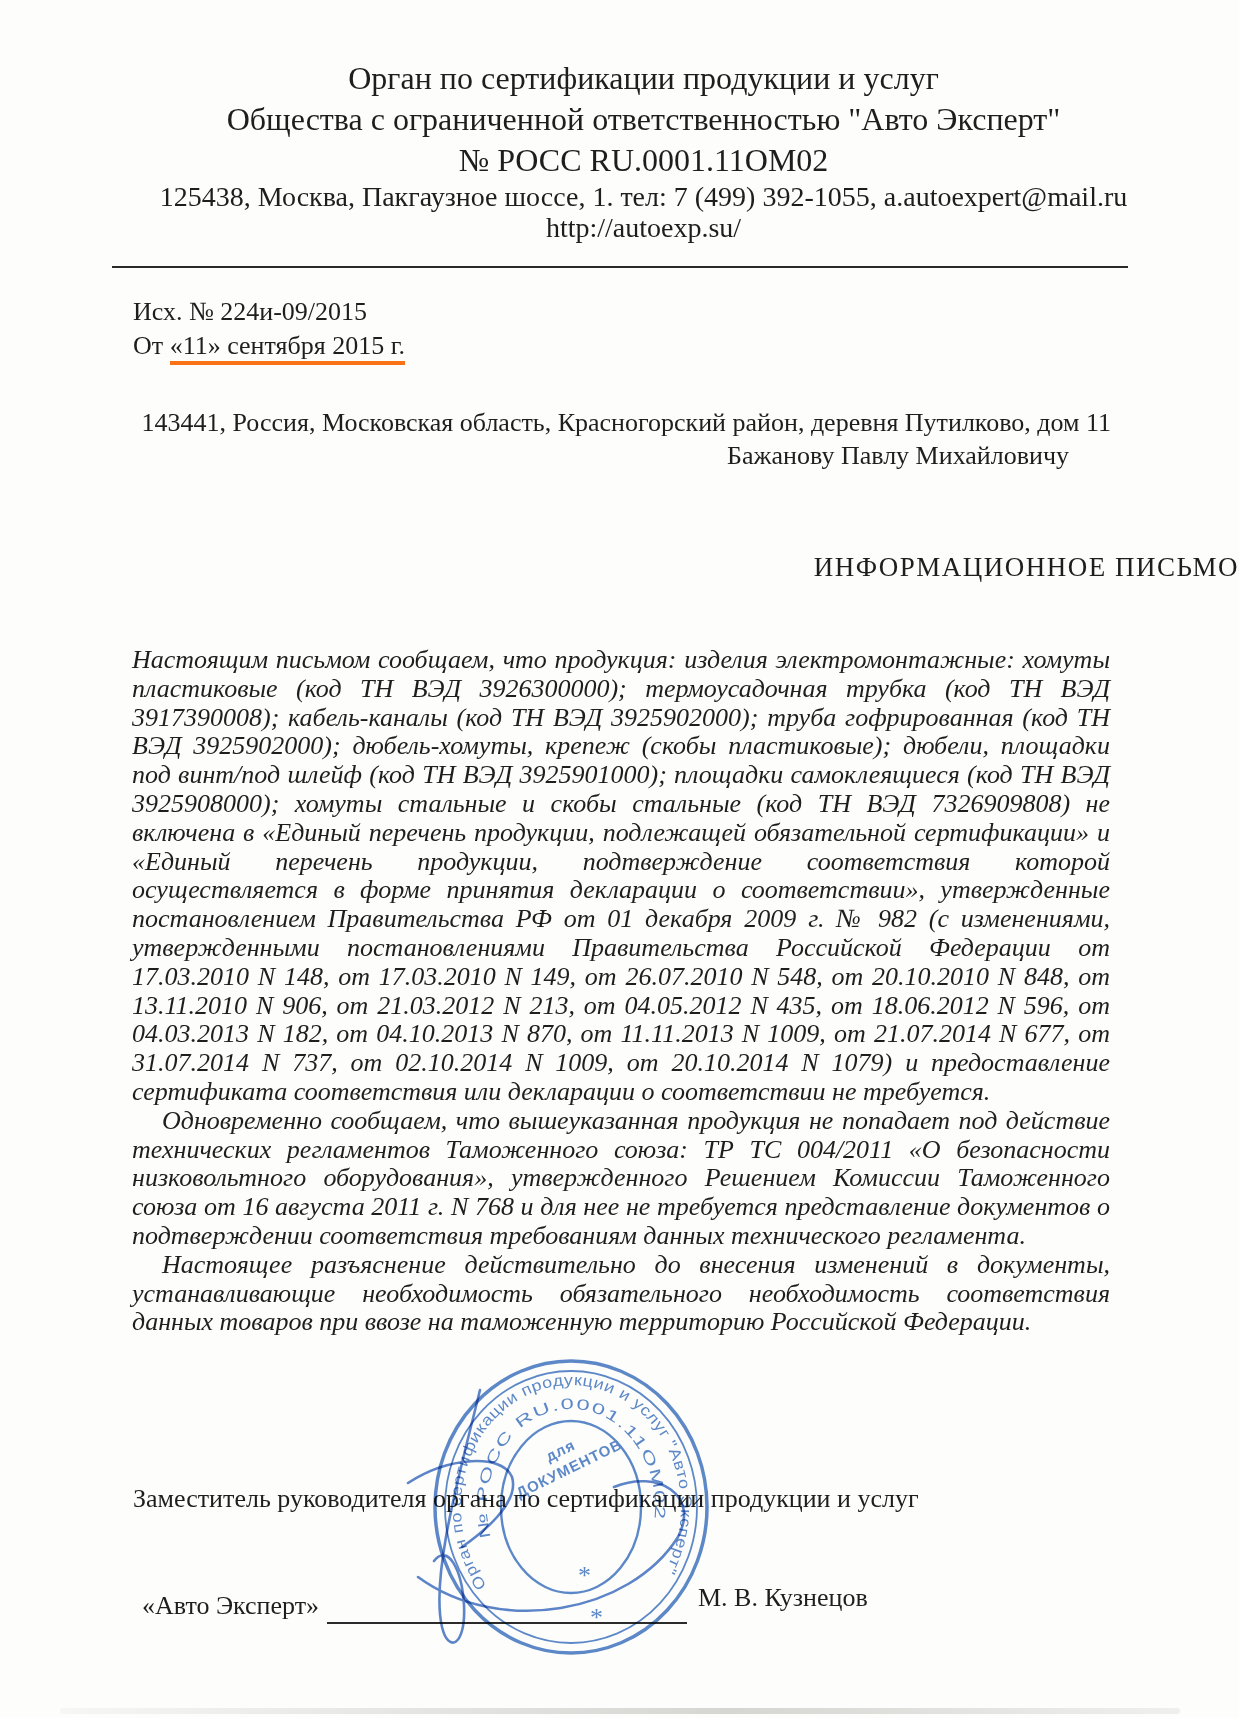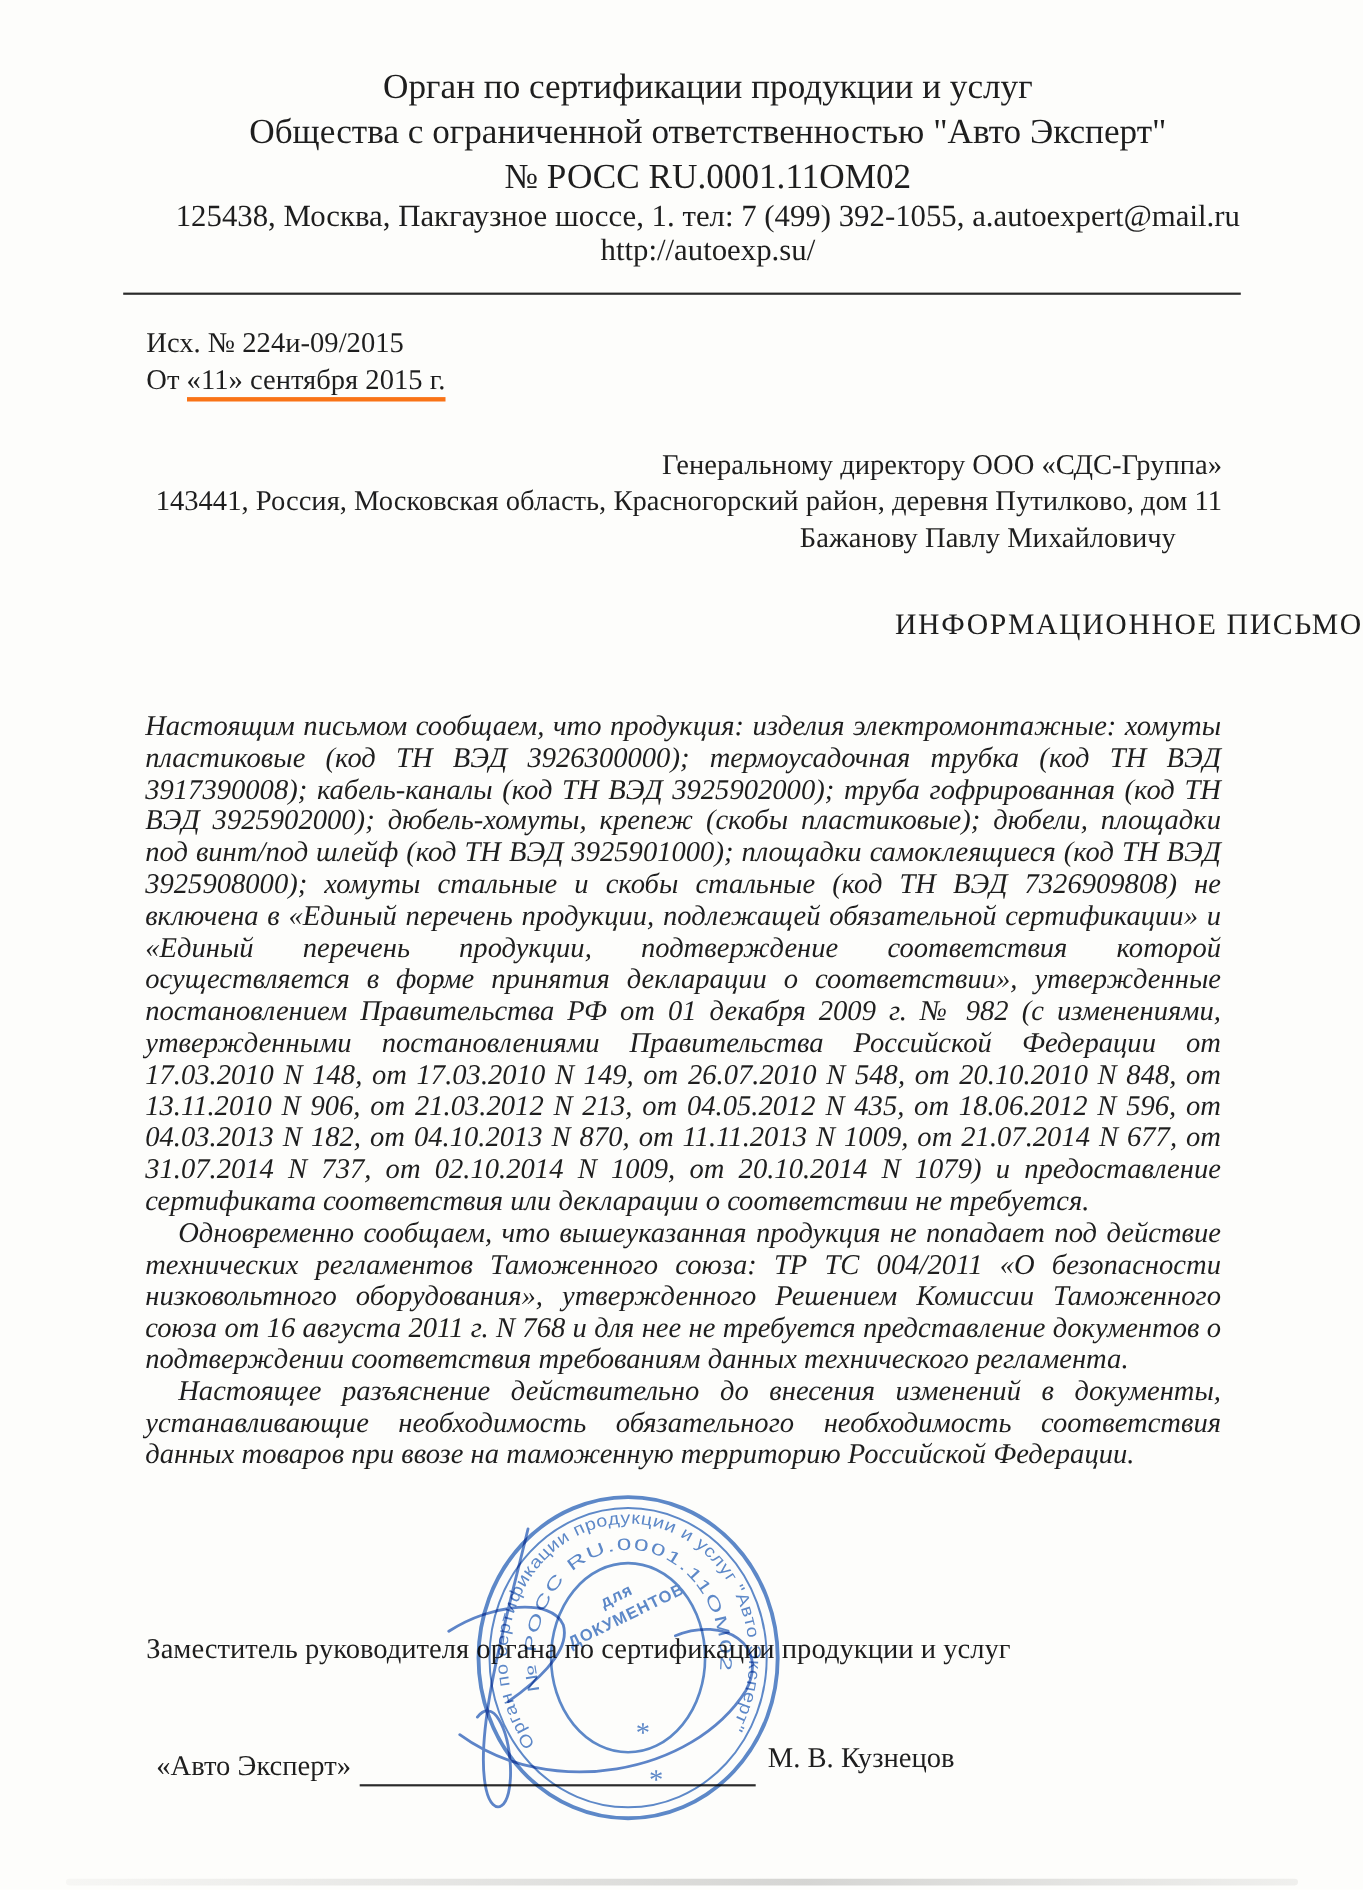--- a/index.html
+++ b/index.html
@@ -59,21 +59,20 @@
   </div>
 
   <div class="divider"></div>
 
   <div class="ref">
     <div>Исх. № 224и-09/2015</div>
     <div><span>От </span><span class="u">«11» сентября 2015 г.</span></div>
   </div>
 
   <div class="addressee">
-    <div>Генеральному директору ООО «СДС-Группа»</div>
     <div>143441, Россия, Московская область, Красногорский район, деревня Путилково, дом 11</div>
     <div class="pad-r">Бажанову Павлу Михайловичу</div>
   </div>
 
   <div class="doc-title">ИНФОРМАЦИОННОЕ ПИСЬМО</div>
 
   <div class="body-text">
     <p>Настоящим письмом сообщаем, что продукция: изделия электромонтажные: хомуты пластиковые (код ТН ВЭД 3926300000); термоусадочная трубка (код ТН ВЭД 3917390008); кабель-каналы (код ТН ВЭД 3925902000); труба гофрированная (код ТН ВЭД 3925902000); дюбель-хомуты, крепеж (скобы пластиковые); дюбели, площадки под винт/под шлейф (код ТН ВЭД 3925901000); площадки самоклеящиеся (код ТН ВЭД 3925908000); хомуты стальные и скобы стальные (код ТН ВЭД 7326909808) не включена в «Единый перечень продукции, подлежащей обязательной сертификации» и «Единый перечень продукции, подтверждение соответствия которой осуществляется в форме принятия декларации о соответствии», утвержденные постановлением Правительства РФ от 01 декабря 2009 г. № 982 (с изменениями, утвержденными постановлениями Правительства Российской Федерации от 17.03.2010 N 148, от 17.03.2010 N 149, от 26.07.2010 N 548, от 20.10.2010 N 848, от 13.11.2010 N 906, от 21.03.2012 N 213, от 04.05.2012 N 435, от 18.06.2012 N 596, от 04.03.2013 N 182, от 04.10.2013 N 870, от 11.11.2013 N 1009, от 21.07.2014 N 677, от 31.07.2014 N 737, от 02.10.2014 N 1009, от 20.10.2014 N 1079) и предоставление сертификата соответствия или декларации о соответствии не требуется.</p>
     <p class="indent">Одновременно сообщаем, что вышеуказанная продукция не попадает под действие технических регламентов Таможенного союза: ТР ТС 004/2011 «О безопасности низковольтного оборудования», утвержденного Решением Комиссии Таможенного союза от 16 августа 2011 г. N 768 и для нее не требуется представление документов о подтверждении соответствия требованиям данных  технического регламента.</p>
     <p class="indent">Настоящее разъяснение действительно до внесения изменений в документы, устанавливающие необходимость обязательного необходимость соответствия данных товаров при ввозе на таможенную территорию Российской Федерации.</p>

